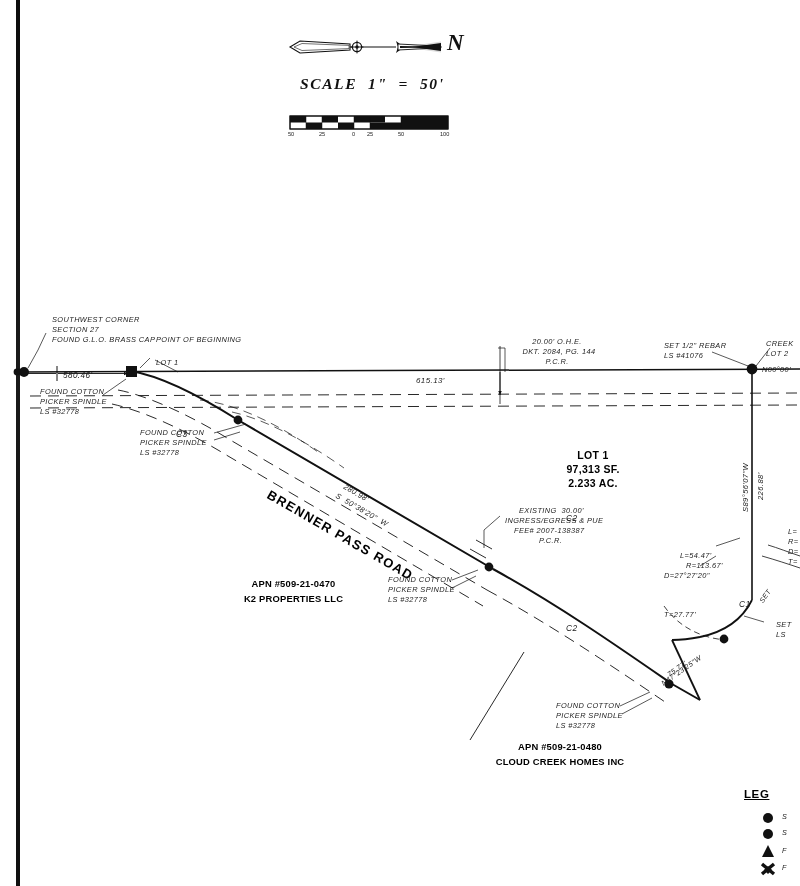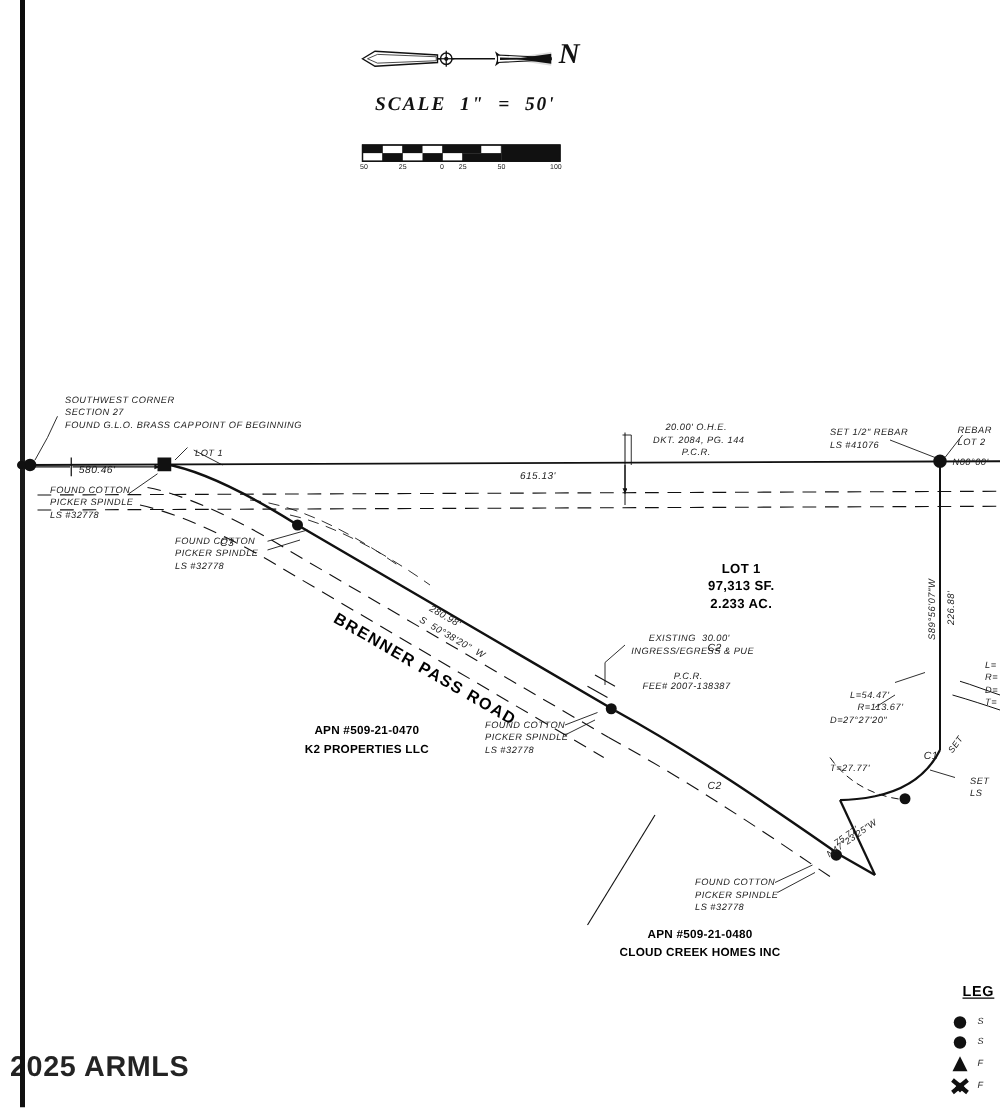--- a/index.html
+++ b/index.html
@@ -204,41 +204,41 @@
 
   <div class="t hand ctr" style="left:497px;top:338px;width:120px;text-align:center;">20.00' O.H.E.</div>
   <div class="t hand ctr" style="left:494px;top:348px;width:130px;text-align:center;">DKT. 2084, PG. 144</div>
   <div class="t hand ctr" style="left:497px;top:358px;width:120px;text-align:center;">P.C.R.</div>
 
   <div class="t hand" style="left:416px;top:376px;font-size:8px;text-align:center;">615.13'</div>
 
   <div class="t hand" style="left:664px;top:342px;">SET 1/2" REBAR</div>
   <div class="t hand" style="left:664px;top:352px;">LS #41076</div>
 
-  <div class="t hand" style="left:766px;top:340px;">REBAR</div>
+  <div class="t hand" style="left:766px;top:340px;">CREEK</div>
   <div class="t hand" style="left:766px;top:350px;">LOT 2</div>
   <div class="t hand" style="left:762px;top:366px;">N00°00'</div>
 
   <div class="t hand" style="left:176px;top:392px;font-size:8.4px;margin-top:38px;">C3</div>
   <div class="t hand" style="left:566px;top:514px;font-size:8.4px;">C2</div>
   <div class="t hand" style="left:566px;top:624px;font-size:8.4px;">C2</div>
   <div class="t hand" style="left:739px;top:600px;font-size:8.4px;">C1</div>
 
   <div class="t lot-label" style="left:533px;top:448px;width:120px;">LOT 1</div>
   <div class="t lot-label" style="left:533px;top:462px;width:120px;">97,313 SF.</div>
   <div class="t lot-label" style="left:533px;top:476px;width:120px;">2.233 AC.</div>
 
   <div class="t hand rot" style="left:346px;top:483px;font-size:7.6px;transform:rotate(30deg);">280.98'</div>
   <div class="t hand rot" style="left:338px;top:492px;font-size:7.6px;transform:rotate(30deg);">S  50°38'20"  W</div>
 
   <div class="t roadname rot" style="left:272px;top:487px;transform:rotate(30deg);">BRENNER PASS ROAD</div>
 
   <div class="t hand" style="left:519px;top:507px;">EXISTING  30.00'</div>
   <div class="t hand" style="left:505px;top:517px;">INGRESS/EGRESS &amp; PUE</div>
-  <div class="t hand" style="left:514px;top:545px;text-align:right;">FEE# 2007-138387</div>
+  <div class="t hand" style="left:514px;top:527px;text-align:right;">FEE# 2007-138387</div>
   <div class="t hand" style="left:539px;top:537px;">P.C.R.</div>
 
   <div class="t apn" style="left:201px;top:578px;width:185px;">APN #509-21-0470</div>
   <div class="t apn" style="left:201px;top:593px;width:185px;">K2 PROPERTIES LLC</div>
 
   <div class="t hand" style="left:388px;top:576px;">FOUND COTTON</div>
   <div class="t hand" style="left:388px;top:586px;">PICKER SPINDLE</div>
   <div class="t hand" style="left:388px;top:596px;">LS #32778</div>
 
   <div class="t hand rot" style="left:742px;top:512px;font-size:7.6px;transform:rotate(-90deg);">S89°56'07"W</div>
@@ -261,21 +261,20 @@
   <div class="t hand rot" style="left:666px;top:672px;font-size:7.2px;transform:rotate(-35deg);">75.77'</div>
   <div class="t hand rot" style="left:660px;top:681px;font-size:7.2px;transform:rotate(-35deg);">N47°23'25"W</div>
 
   <div class="t hand" style="left:556px;top:702px;">FOUND COTTON</div>
   <div class="t hand" style="left:556px;top:712px;">PICKER SPINDLE</div>
   <div class="t hand" style="left:556px;top:722px;">LS #32778</div>
 
   <div class="t apn" style="left:450px;top:741px;width:220px;">APN #509-21-0480</div>
   <div class="t apn" style="left:450px;top:756px;width:220px;">CLOUD CREEK HOMES INC</div>
 
-  <div class="t legend-title" style="left:770px;top:788px;">LEG</div>
+  <div class="t legend-title" style="left:744px;top:788px;">LEG</div>
   <div class="t legend-txt" style="left:782px;top:813px;">S</div>
   <div class="t legend-txt" style="left:782px;top:829px;">S</div>
   <div class="t legend-txt" style="left:782px;top:847px;">F</div>
   <div class="t legend-txt" style="left:782px;top:864px;">F</div>
 
-  <div class="watermark">2025 ARMLS</div>
 
 </div>
 
 </body></html>

